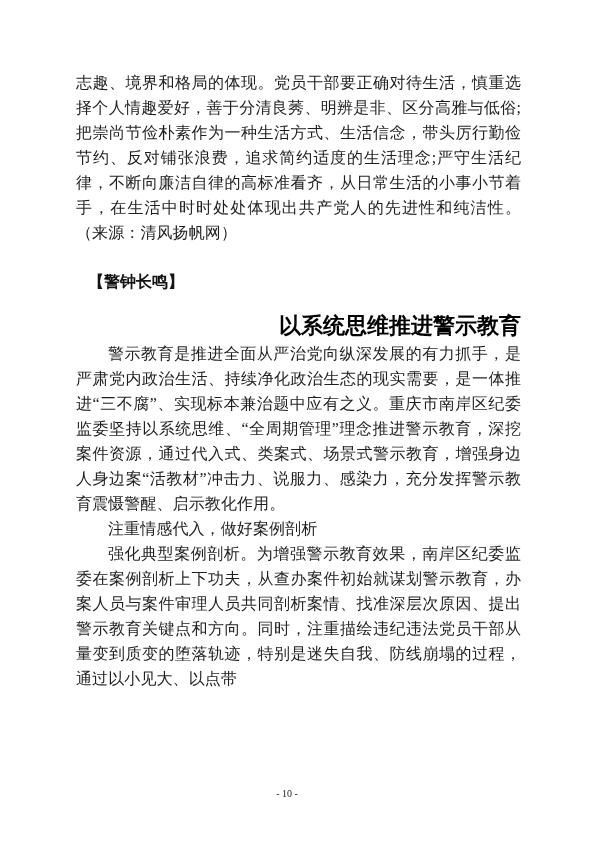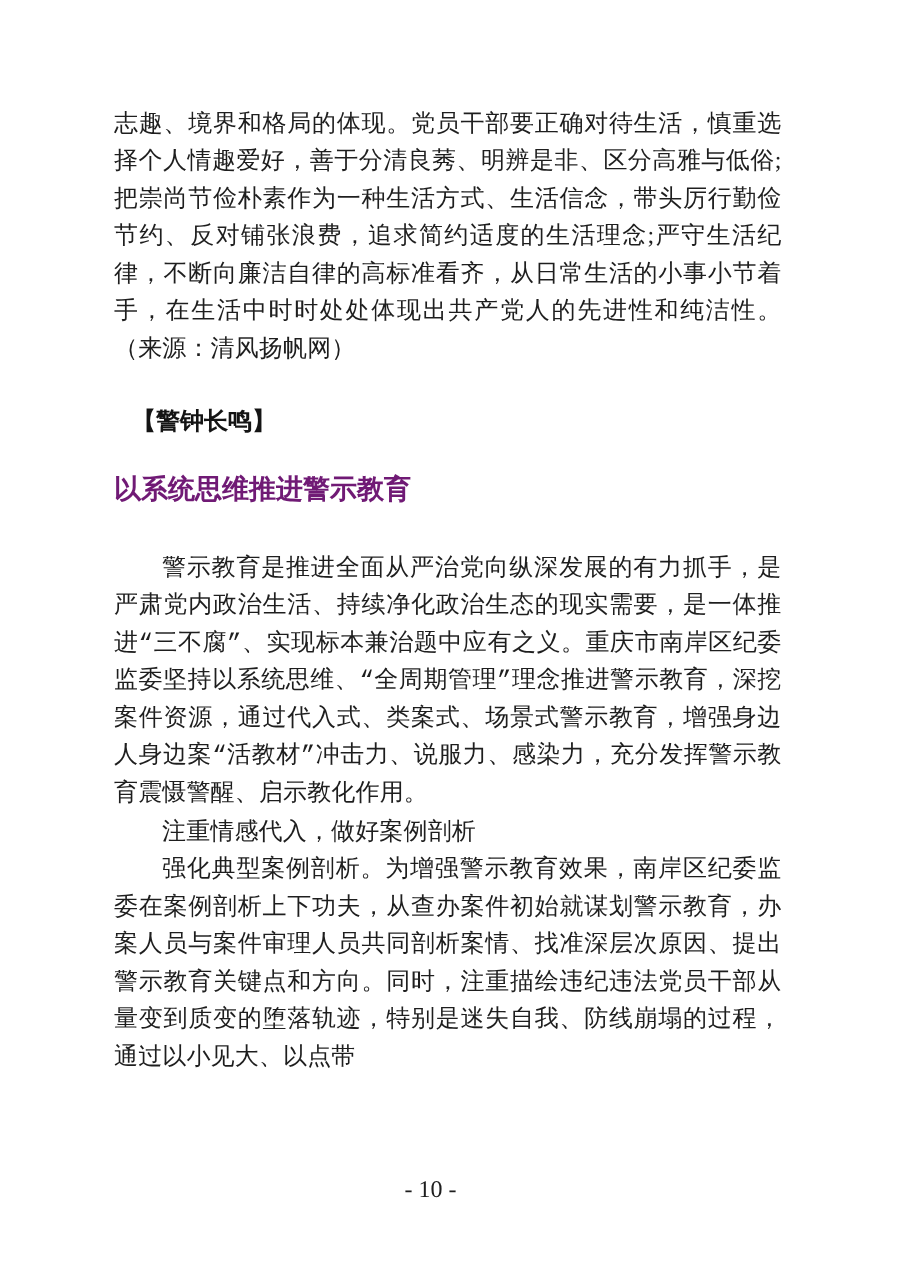--- a/index.html
+++ b/index.html
@@ -36,37 +36,35 @@
   }
   .section-label {
     margin: 24px 0 0 12px;
     font-size: 16px;
     line-height: 25px;
     font-weight: bold;
     color: #141414;
   }
   .article-title {
     margin: 17px 0 0 0;
-    font-size: 18px;
+    font-size: 22px;
     line-height: 30px;
     font-weight: bold;
-    text-align: left;
-    color: #701a75;
+    text-align: right;
+    color: #000000;
   }
   .first-par {
-    margin-top: 26px;
-    font-family: Liberation Mono, monospace;
   }
   .page-number {
     position: absolute;
     top: 784px;
     left: 0;
     width: 100%;
     text-align: center;
-    font-size: 16px;
+    font-size: 10px;
     line-height: 20px;
     color: #1e1e1e;
   }
 </style>
 </head>
 <body>
 
 <div class="page">
   <div class="content">
 

